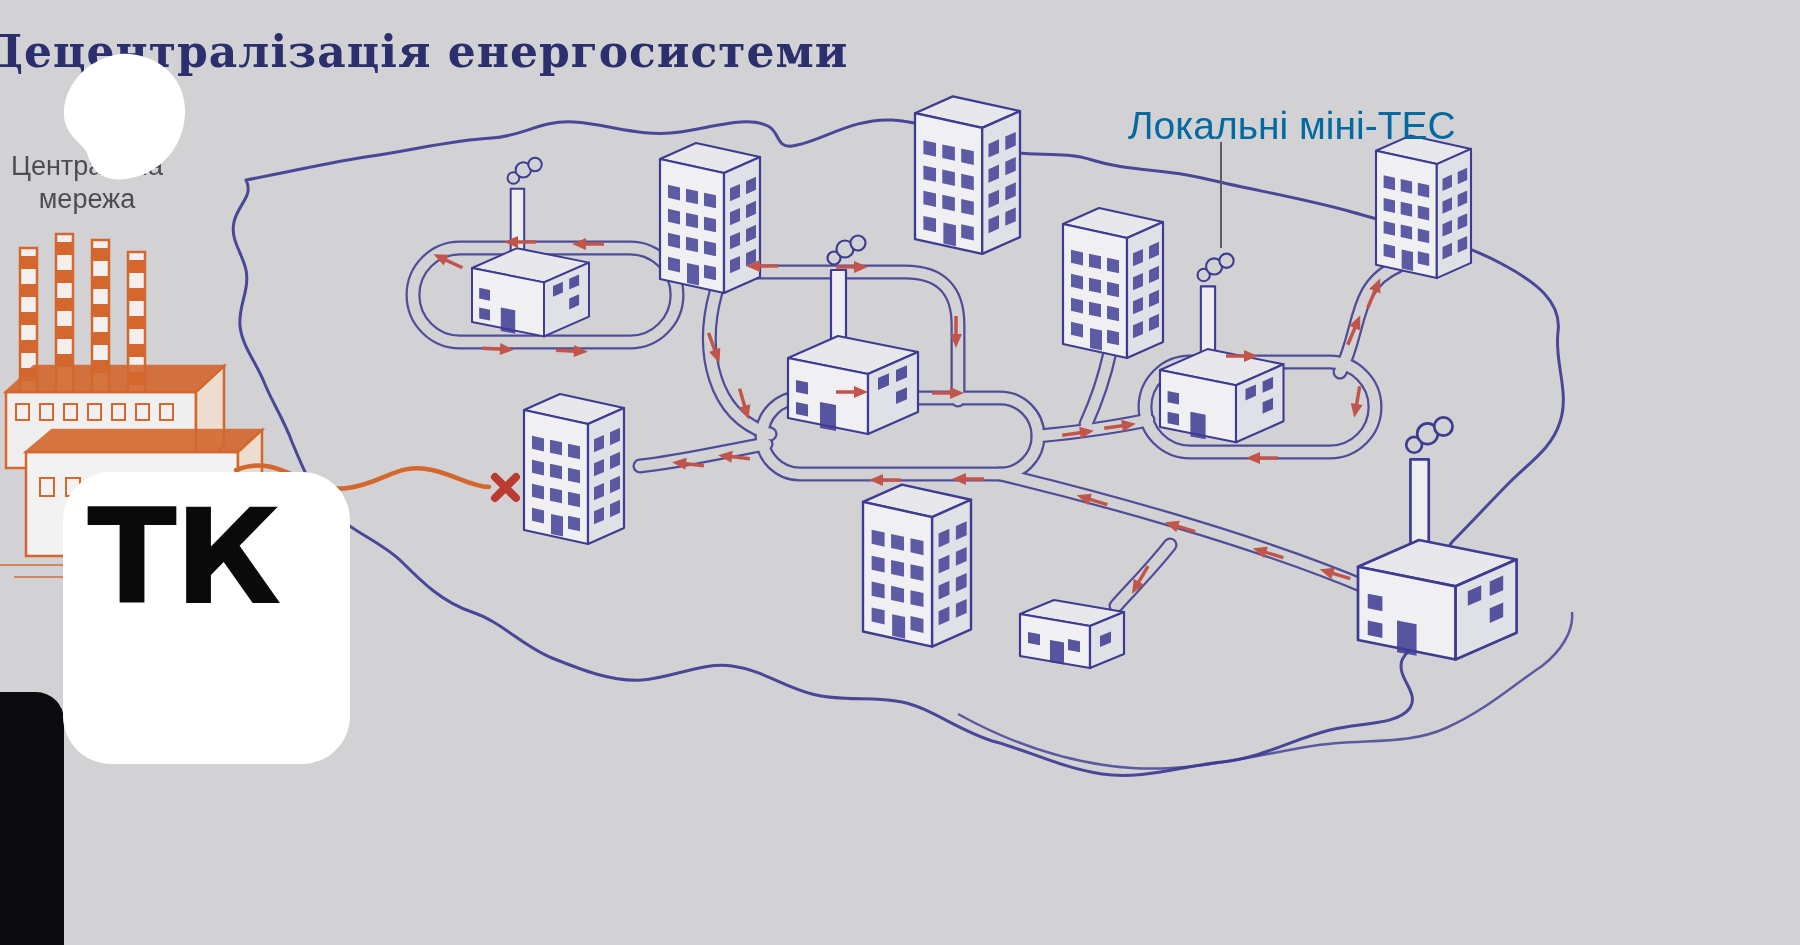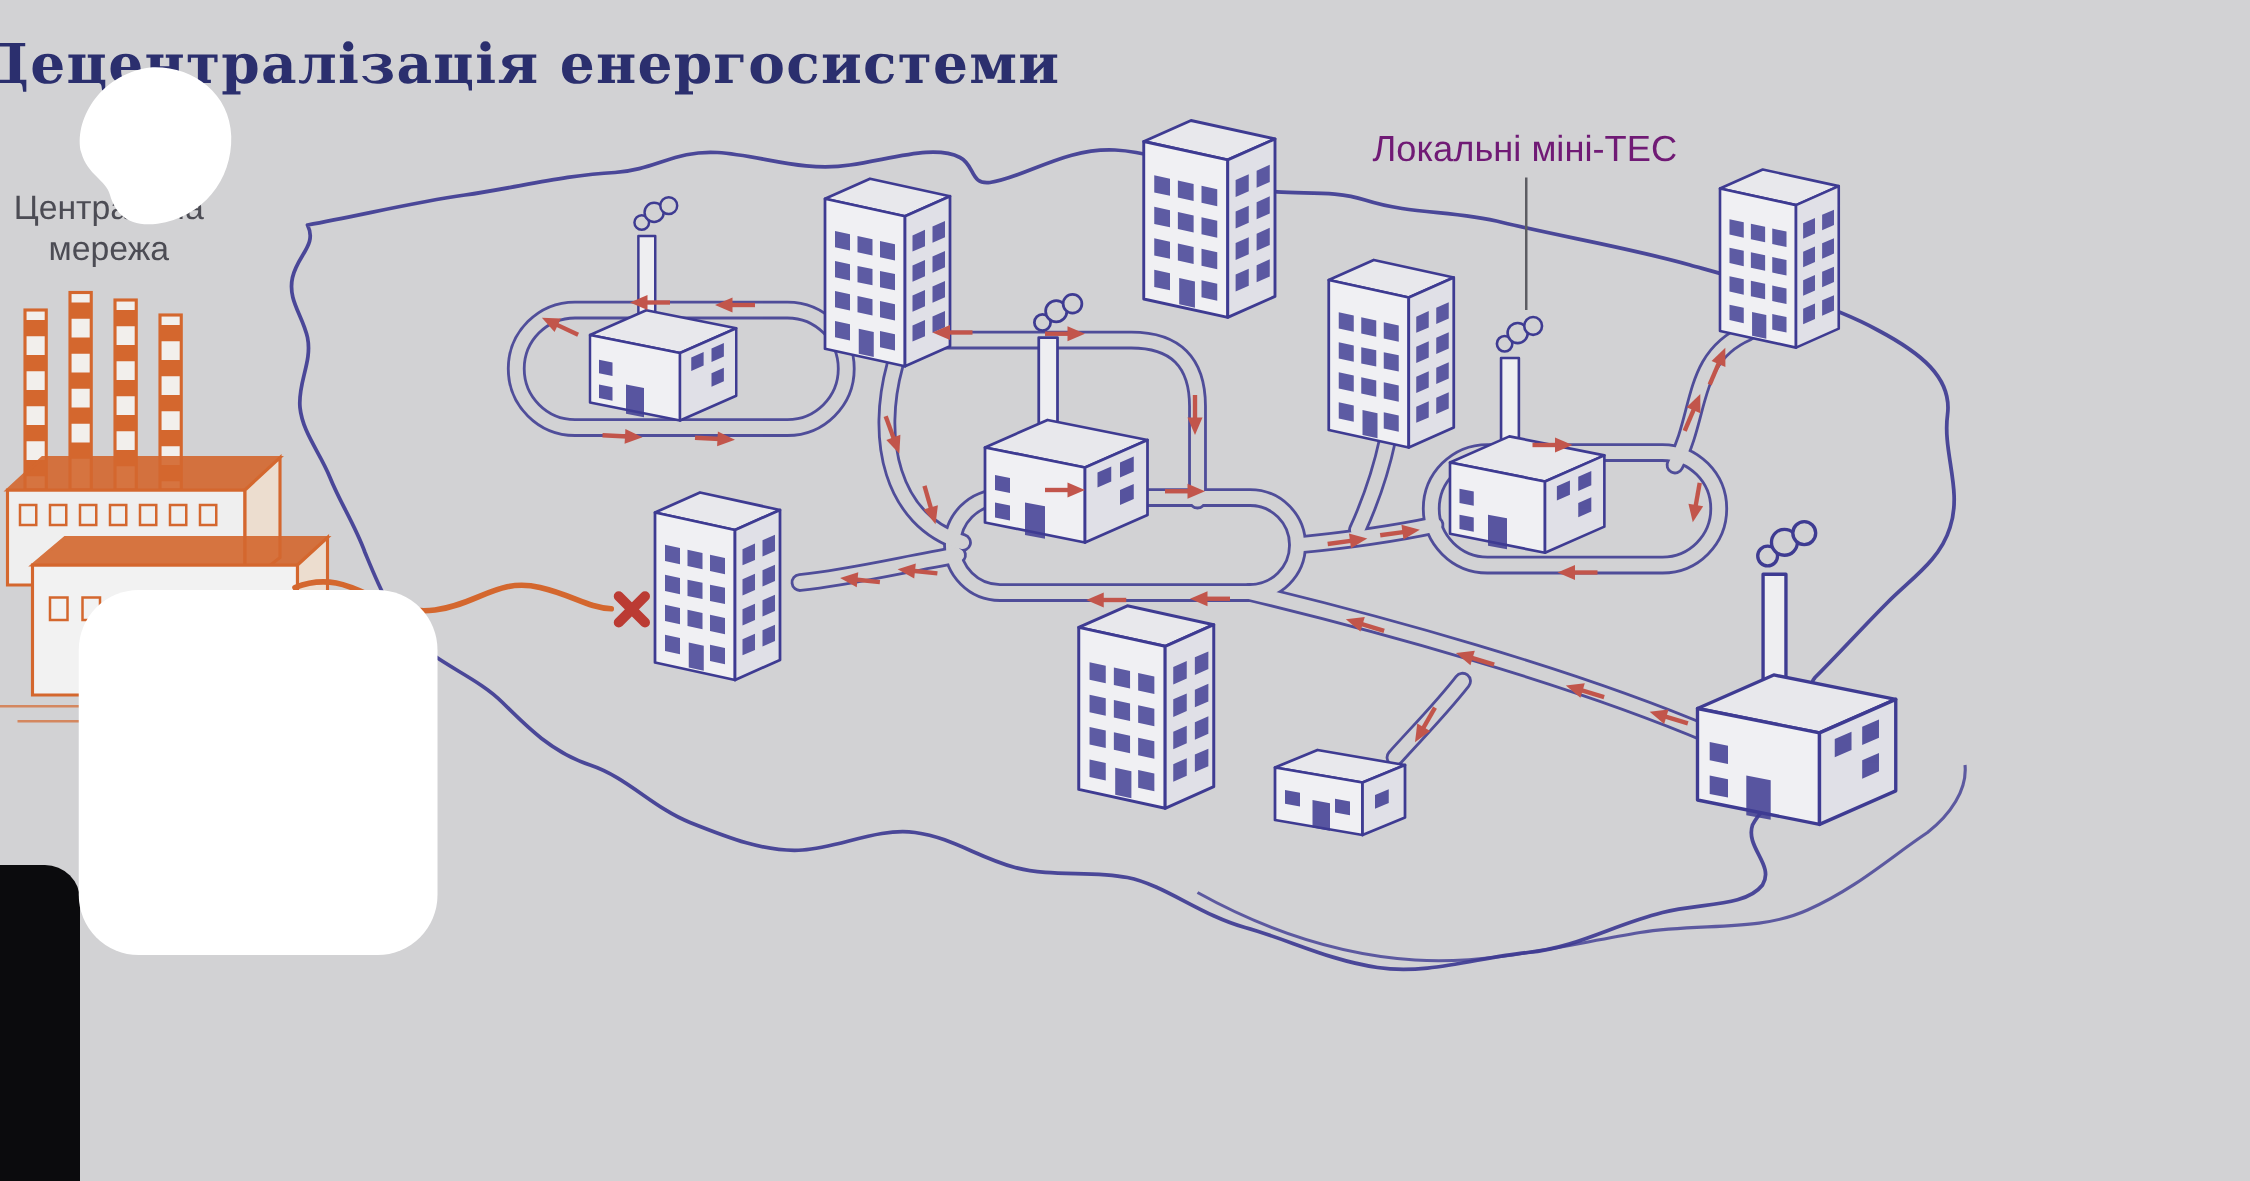--- a/index.html
+++ b/index.html
@@ -3,21 +3,21 @@
 <meta charset="utf-8">
 <style>
   html,body{margin:0;padding:0;background:#d2d2d4;}
   .stage{position:relative;width:1640px;height:945px;background:#d2d2d4;overflow:hidden;
          font-family:"Liberation Sans",sans-serif;}
   .stage svg.canvas{position:absolute;left:0;top:0;}
   .title{position:absolute;left:-16px;top:30px;font-family:"DejaVu Serif",serif;font-weight:bold;
          font-size:44px;color:#2b2f6e;letter-spacing:1px;line-height:1;white-space:nowrap;}
   .central-label{position:absolute;left:-2px;top:150px;width:178px;text-align:center;
          font-size:27px;line-height:1.22;color:#4c4c54;}
-  .local-label{position:absolute;left:1098px;top:104px;font-size:29px;color:#701a75;white-space:nowrap;}
+  .local-label{position:absolute;left:1128px;top:104px;font-size:39px;color:#0369a1;white-space:nowrap;}
   .pointer-line{position:absolute;left:1220px;top:142px;width:2px;height:106px;background:#5c5c62;}
   .blob{position:absolute;left:58px;top:52px;width:140px;height:140px;}
   .logo-card{position:absolute;left:63px;top:472px;width:287px;height:292px;background:#ffffff;
          border-radius:48px;overflow:hidden;}
   .logo-line{font-family:"DejaVu Sans",sans-serif;font-weight:bold;color:#0a0a0a;
          font-size:132px;line-height:0.96;letter-spacing:-3px;}
   .logo-line1{margin:22px 0 0 24px;}
   .logo-line2{margin:-4px 0 0 88px;}
   .corner-dark{position:absolute;left:0;top:692px;width:64px;height:253px;background:#0b0b0d;
          border-top-right-radius:28px;}
@@ -264,15 +264,16 @@
   <div class="pointer-line"></div>
 
   <svg class="blob" viewBox="0 0 140 140">
     <path d="M 62,2 C 95,0 126,22 127,57 C 128,92 104,122 68,127 C 44,130 34,118 30,104
              C 27,92 12,88 7,70 C 1,46 20,8 62,2 Z" fill="#ffffff"></path>
   </svg>
 
   <div class="corner-dark"></div>
 
   <div class="logo-card">
+    <div class="logo-line logo-line1">ТК</div>
   </div>
 
 </div>
 
 </body></html>

